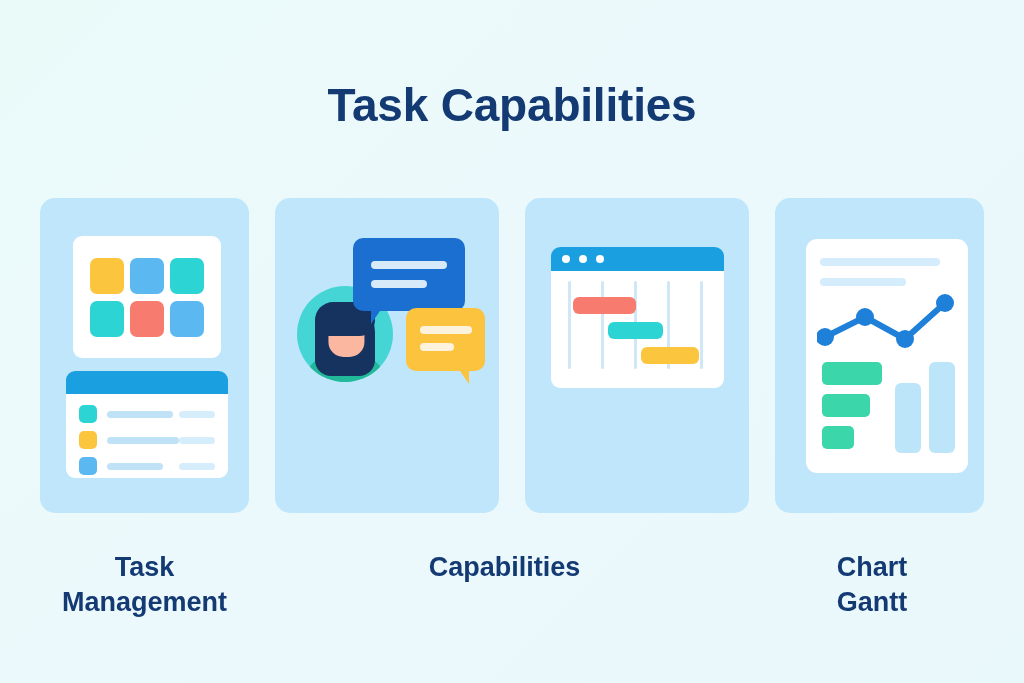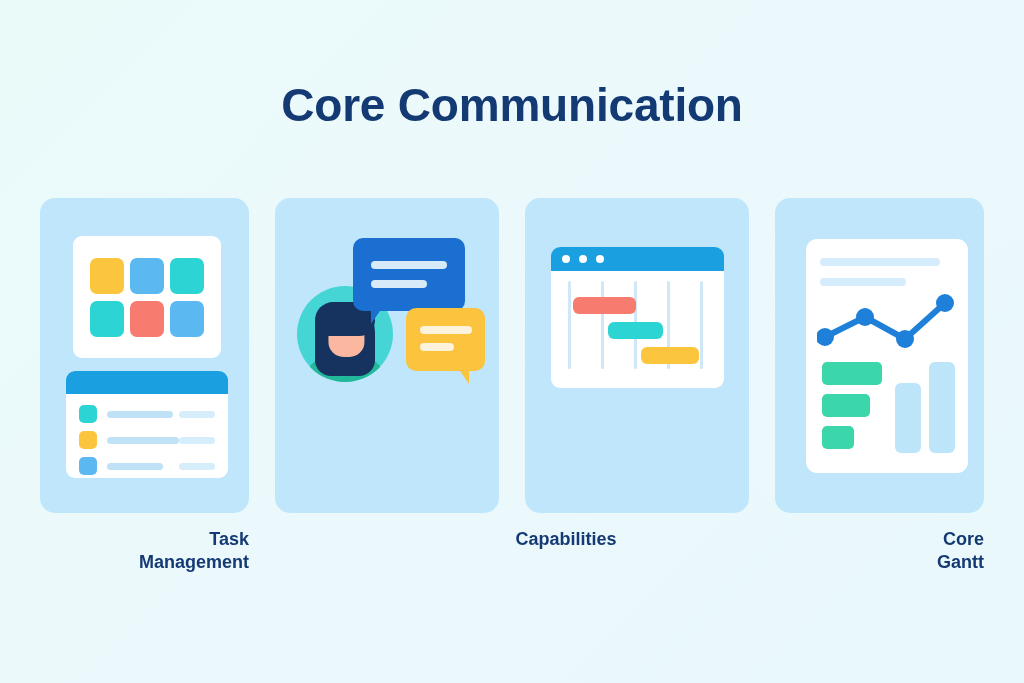--- a/index.html
+++ b/index.html
@@ -308,35 +308,36 @@
     position: absolute;
     left: 40px;
     top: 528px;
     width: 944px;
     height: 90px;
     display: flex;
     justify-content: space-between;
   }
   .label-col {
     width: 209px;
-    text-align: right;
-    font-size: 18px;
+    text-align: center;
+    font-size: 27px;
     font-weight: bold;
     line-height: 1.28;
     color: #143a74;
+    margin-top: 22px;
   }
   .label-col.wide { width: 224px; }
   .label-col .ln2 { display: block; }
 </style>
 </head>
 <body>
 
 <div class="stage">
 
-  <div class="page-title">Core Communication</div>
+  <div class="page-title">Task Capabilities</div>
 
   <div class="cards">
 
     <div class="card">
       <div class="art">
 
         <div class="panel-grid">
           <div class="tiles">
             <div class="tile" style="background:#fbc63e"></div>
             <div class="tile" style="background:#5bb8f0"></div>
@@ -452,18 +453,18 @@
 
   <div class="labels">
     <div class="label-col">
       <span>Task</span>
       <span class="ln2">Management</span>
     </div>
     <div class="label-col wide">
       <span>Capabilities</span>
     </div>
     <div class="label-col wide">
-      <span>Core</span>
+      <span>Chart</span>
       <span class="ln2">Gantt</span>
     </div>
   </div>
 
 </div>
 
 </body></html>

